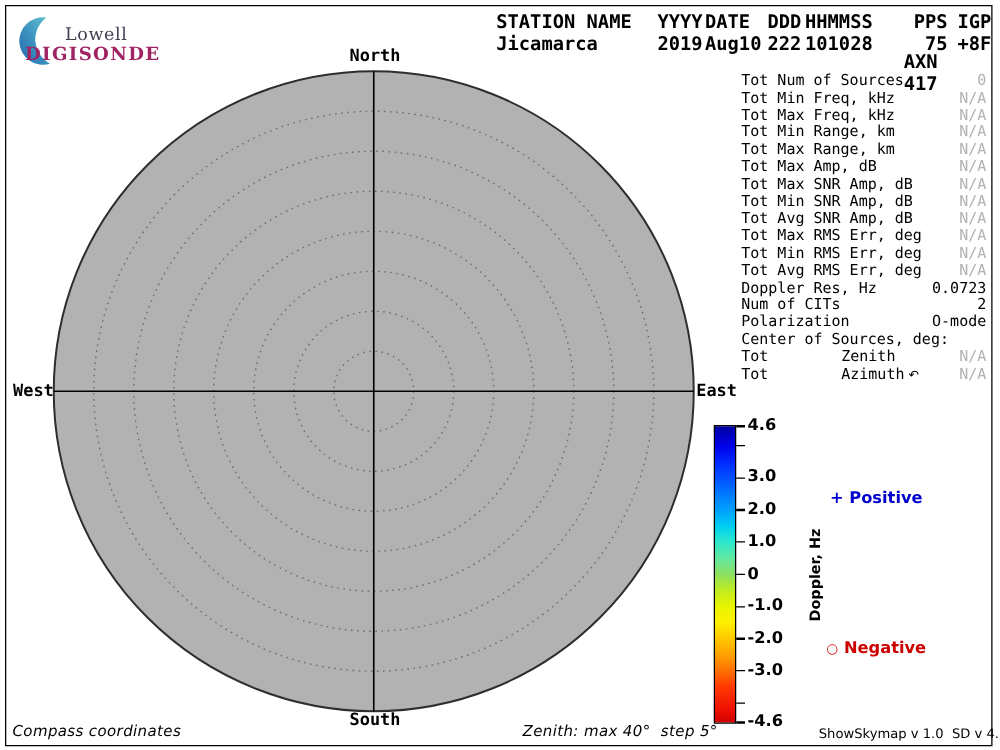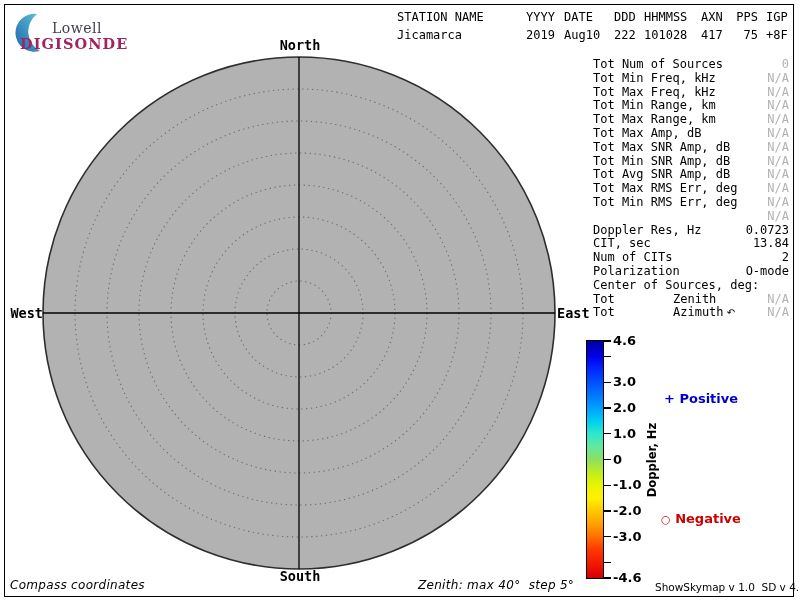--- a/index.html
+++ b/index.html
@@ -9,46 +9,46 @@
   .pre{white-space:pre;}
   
   #frame{left:4px;top:4px;width:788px;height:591px;border:1px solid #000;}
   
   #logo-line1{left:44px;top:14px;font-family:"DejaVu Serif","Liberation Serif",serif;
               font-size:14px;letter-spacing:.5px;color:#3f3f52;}
   #logo-line2{left:12px;top:29px;font-family:"DejaVu Serif","Liberation Serif",serif;
               font-size:14.5px;font-weight:600;letter-spacing:1.1px;color:#a02364;}
   
   #header-fields{left:0;top:8px;width:800px;height:38px;
-     font-family:"DejaVu Sans Mono","Liberation Mono",monospace;font-weight:normal;font-size:12px;}
+     font-family:"DejaVu Sans Mono","Liberation Mono",monospace;font-weight:bold;font-size:15px;}
   .hcol{position:absolute;top:0;}
   .hl,.hv{display:block;height:18px;line-height:18px;white-space:pre;}
   .hc-station{left:397px;} .hc-yyyy{left:526px;} .hc-date{left:564px;} .hc-ddd{left:614px;}
-  .hc-hhmmss{left:644px;} .hc-axn{left:701px;} .hc-pps{left:726px;width:32px;text-align:right;}
+  .hc-hhmmss{left:644px;} .hc-axn{left:723px;margin-top:32px;} .hc-pps{left:726px;width:32px;text-align:right;}
   .hc-igp{left:766px;}
   
   #stats-panel{left:593px;top:58px;width:196px;
      font-family:"DejaVu Sans Mono","Liberation Mono",monospace;font-size:12px;text-align:center;}
   .srow{position:relative;height:13.8px;line-height:13.8px;}
   .sl{position:absolute;left:0;white-space:pre;}
   .sm{position:absolute;left:80px;white-space:pre;}
   .sv{position:absolute;right:0;}
   .ssym{font-family:"DejaVu Sans","Liberation Sans",sans-serif;font-size:10px;}
   
   #polar-svg{left:19px;top:33px;}
   .ring{fill:none;stroke:#6e6e6e;stroke-width:1.1;stroke-dasharray:1.3 3.6;}
   .axisline{stroke:#000;stroke-width:1.3;}
   .compass{position:absolute;font-family:"DejaVu Sans Mono","Liberation Mono",monospace;
            font-weight:bold;font-size:13.5px;line-height:14px;}
   #compass-north{left:272px;top:38px;width:56px;text-align:center;}
   #compass-south{left:272px;top:569px;width:56px;text-align:center;}
   #compass-west{left:0;top:306px;width:43px;text-align:right;}
   #compass-east{left:557px;top:306px;width:50px;text-align:left;}
   
-  #colorbar{left:586px;top:340px;width:70px;height:239px;text-decoration:underline;}
+  #colorbar{left:571px;top:340px;width:70px;height:239px;text-decoration:underline;}
   #colorbar-gradient{position:absolute;left:0;top:0;width:16px;height:237px;border:1px solid #000;}
   .cb-tick{position:absolute;left:18px;width:7px;height:1.4px;background:#000;}
   .cb-label{position:absolute;left:27px;font-weight:bold;font-size:13px;line-height:14px;}
   #doppler-label{left:604px;top:453px;width:96px;height:14px;text-align:center;
      font-weight:bold;font-size:11.5px;transform:rotate(-90deg);}
   
   .legend{position:absolute;font-weight:bold;font-size:13px;}
   #legend-positive{left:664px;top:391px;}
   #legend-negative{left:661px;top:511px;}
   .neg-sym{font-size:11px;}
@@ -151,29 +151,26 @@
     </div>
     <div class="srow">
       <span class="sl">Tot Max RMS Err, deg</span>
       <span class="sv" style="color: rgb(178, 178, 178);">N/A</span>
     </div>
     <div class="srow">
       <span class="sl">Tot Min RMS Err, deg</span>
       <span class="sv" style="color: rgb(178, 178, 178);">N/A</span>
     </div>
     <div class="srow">
+      <span class="sl">Tot Avg RMS Err, deg</span>
       <span class="sv" style="color: rgb(178, 178, 178);">N/A</span>
     </div>
     <div class="srow">
       <span class="sl">Doppler Res, Hz</span>
       <span class="sv">0.0723</span>
-    </div>
-    <div class="srow">
-      <span class="sl">CIT, sec</span>
-      <span class="sv">13.84</span>
     </div>
     <div class="srow">
       <span class="sl">Num of CITs</span>
       <span class="sv">2</span>
     </div>
     <div class="srow">
       <span class="sl">Polarization</span>
       <span class="sv">O-mode</span>
     </div>
     <div class="srow">

